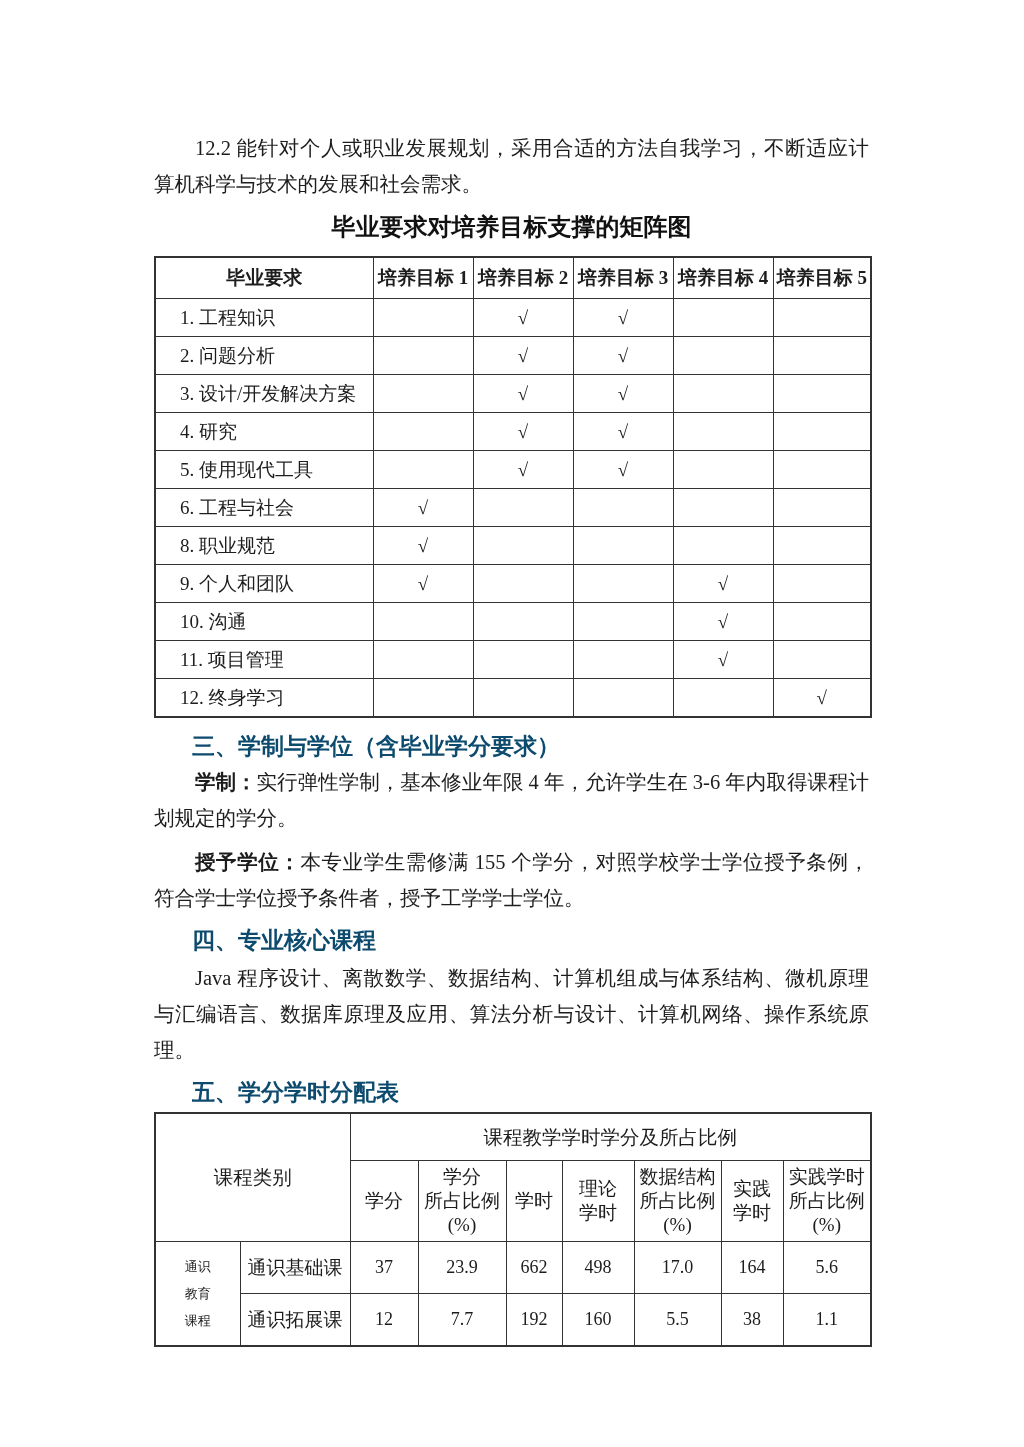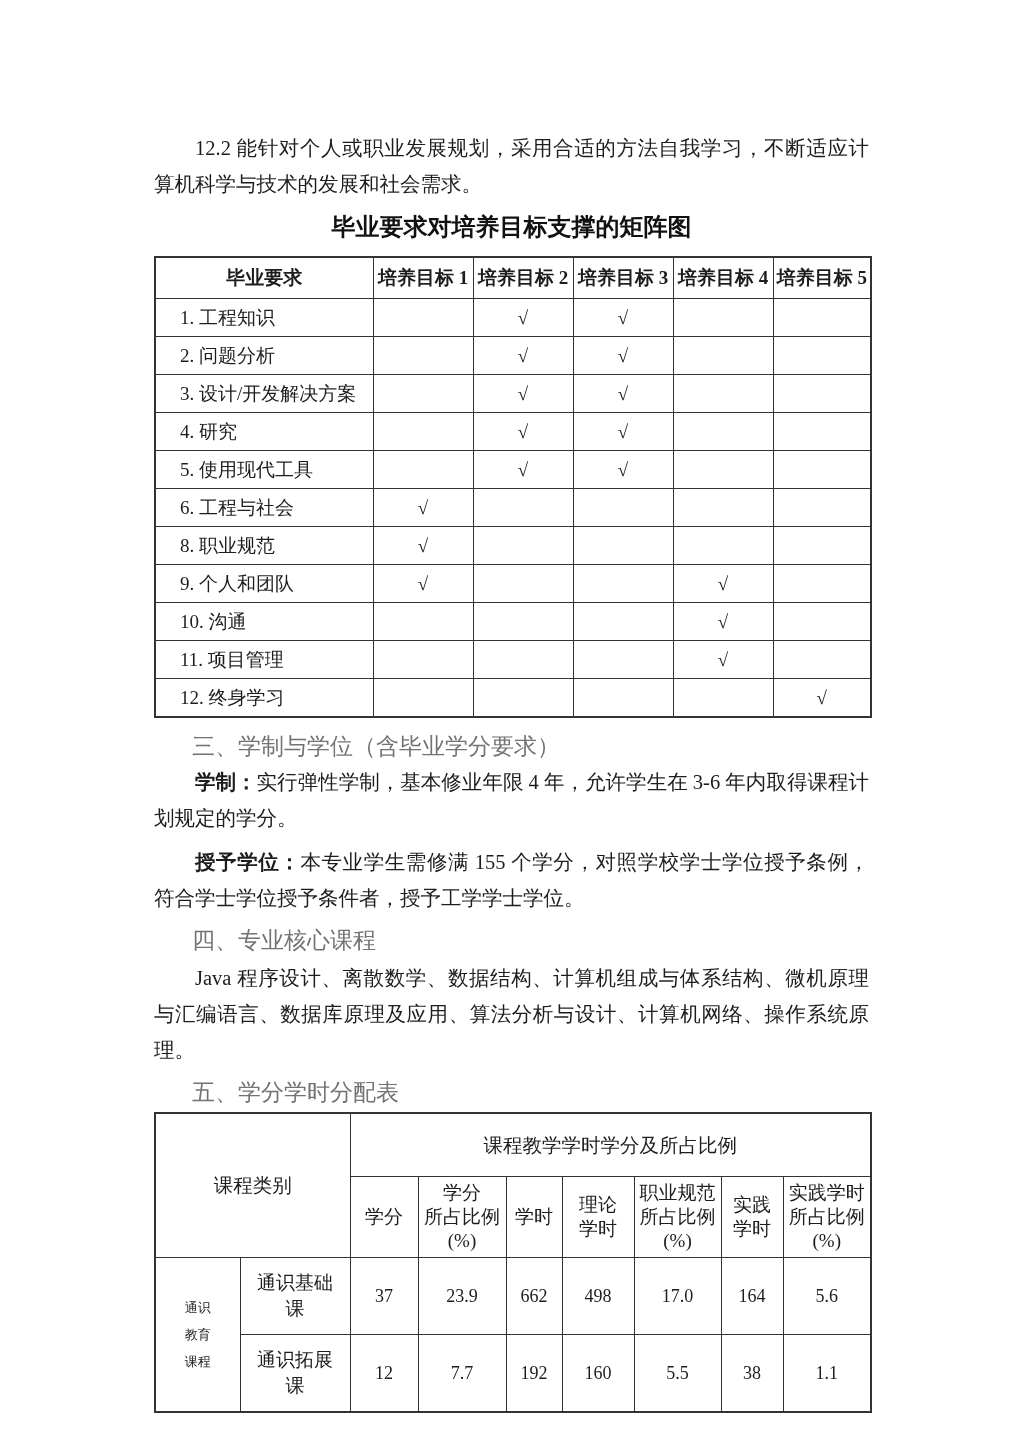--- a/index.html
+++ b/index.html
@@ -26,45 +26,45 @@
     font-family:"Liberation Sans","DejaVu Sans",sans-serif;
     font-weight:bold;
     font-size:24px;
     line-height:34px;
     text-align:center;
     color:#111111;
   }
   .section-heading{
     margin:12px 0 2px 38px;
     font-family:"Liberation Sans","DejaVu Sans",sans-serif;
-    font-weight:normal;
+    font-weight:bold;
     font-size:23px;
     line-height:32px;
-    color:#737373;
+    color:#0c4a6e;
   }
   .tight{margin-top:8px;margin-bottom:4px;}
   table{
     border-collapse:collapse;
     table-layout:fixed;
     width:716px;
     border:2px solid #333333;
   }
   .matrix{margin-top:12px;border-radius:8px;}
   .matrix th,.matrix td{border:1.5px solid #333333;overflow:hidden;}
   .matrix th{
     font-size:19px;font-weight:bold;height:40px;
     text-align:center;vertical-align:middle;padding:0;
   }
   .matrix td{height:37px;font-size:19px;vertical-align:middle;padding:0;}
   .matrix td.req{text-align:left;padding-left:24px;}
   .matrix td.mark{text-align:center;}
   .alloc th,.alloc td{
     border:1.5px solid #333333;
     text-align:center;vertical-align:middle;
-    font-weight:normal;padding:12px;overflow:hidden;
+    font-weight:normal;padding:4px;overflow:hidden;
   }
   .alloc .group-row th{height:38px;font-size:19.5px;}
   .alloc th.sub{font-size:19px;line-height:24px;padding:4px 0;}
   .alloc td{font-size:18px;height:43px;}
   .alloc td.cat{font-size:13px;line-height:27px;}
   .alloc td.subcat{font-size:19px;}
   .preline{white-space:pre-line;}
 </style>
 </head>
 <body>
@@ -216,21 +216,21 @@
         <th colspan="7">课程教学学时学分及所占比例</th>
       </tr>
       <tr>
         <th class="sub preline">学分</th>
         <th class="sub preline">学分
 所占比例
 (%)</th>
         <th class="sub preline">学时</th>
         <th class="sub preline">理论
 学时</th>
-        <th class="sub preline">职业规范
+        <th class="sub preline">数据结构
 所占比例
 (%)</th>
         <th class="sub preline">实践
 学时</th>
         <th class="sub preline">实践学时
 所占比例
 (%)</th>
       </tr>
       <tr>
         <td rowspan="2" class="cat preline">通识

